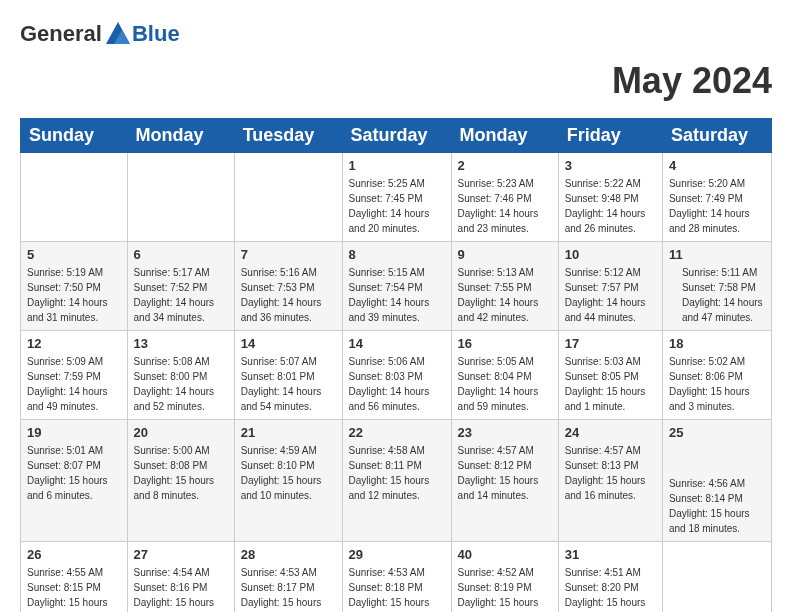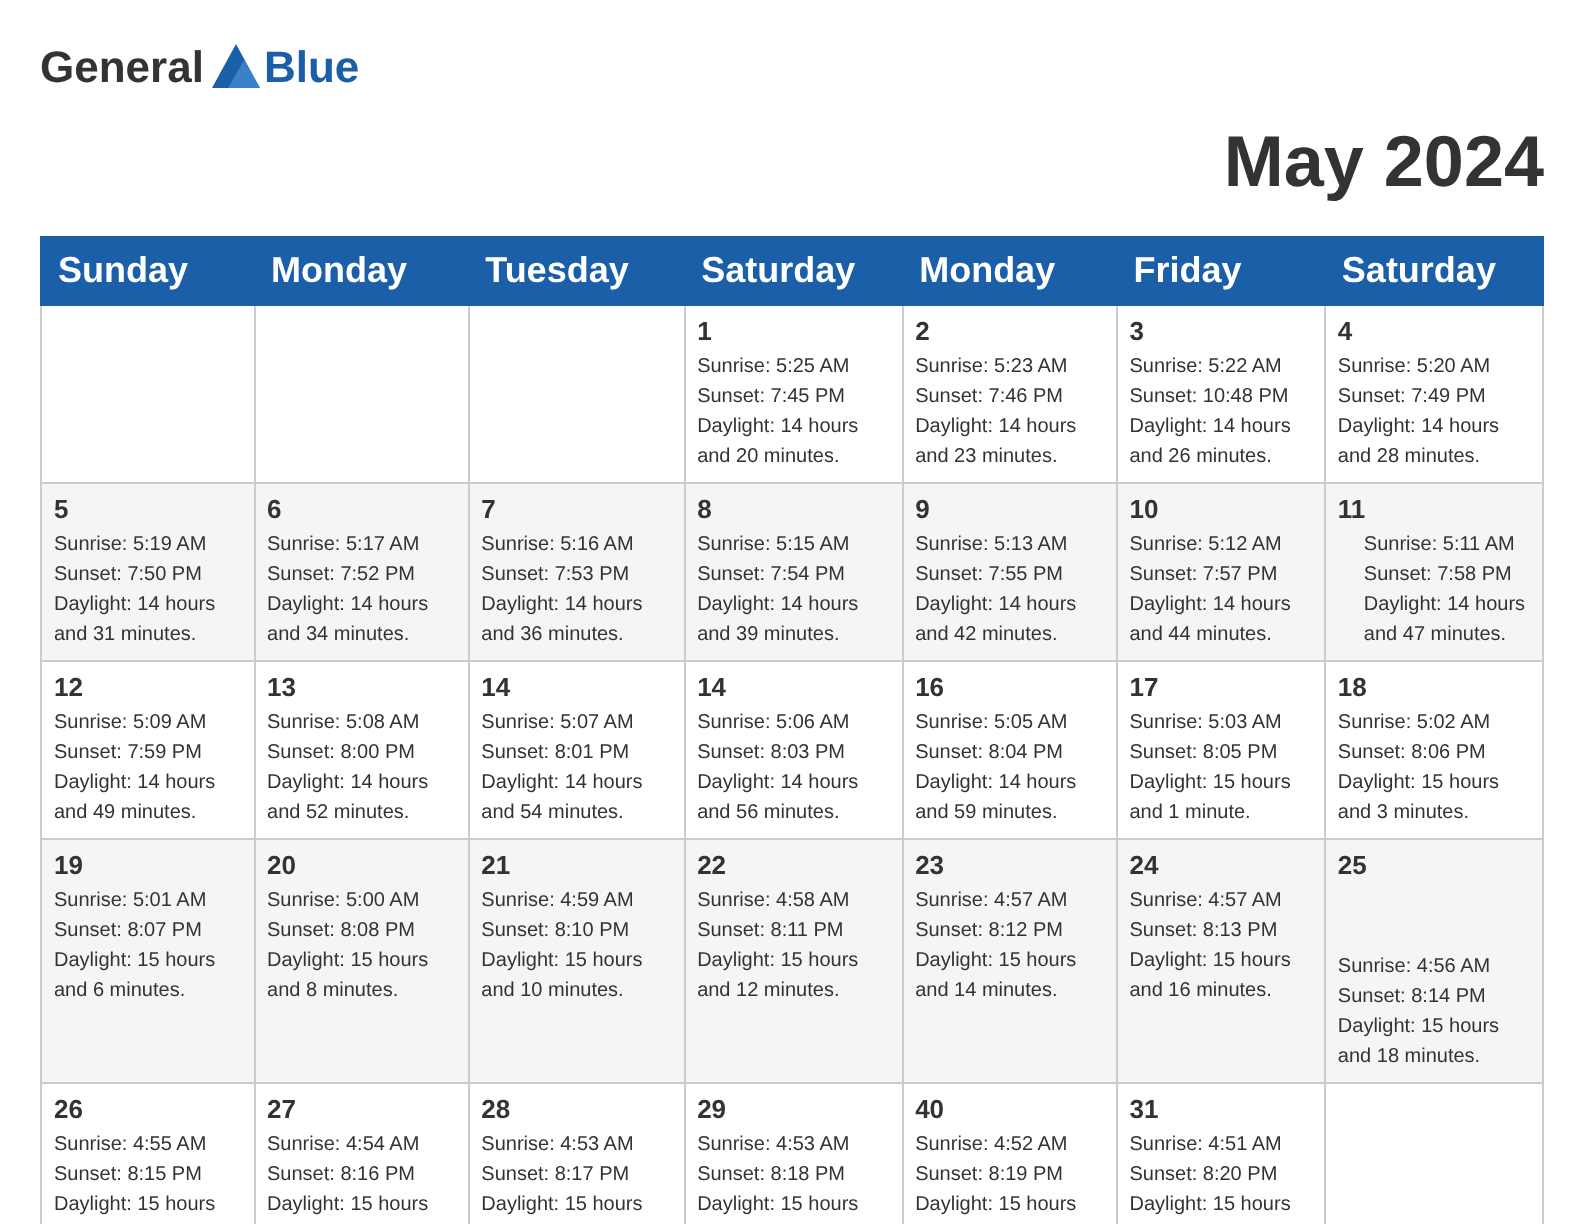--- a/index.html
+++ b/index.html
@@ -135,21 +135,21 @@
         <td>
           <span class="day-num">2</span>
           <div class="day-info" style="white-space: pre-line;">Sunrise: 5:23 AM
 Sunset: 7:46 PM
 Daylight: 14 hours
 and 23 minutes.</div>
         </td>
         <td>
           <span class="day-num">3</span>
           <div class="day-info" style="white-space: pre-line;">Sunrise: 5:22 AM
-Sunset: 10:48 PM
+Sunset: 9:48 PM
 Daylight: 14 hours
 and 26 minutes.</div>
         </td>
         <td>
           <span class="day-num">4</span>
           <div class="day-info" style="white-space: pre-line;">Sunrise: 5:20 AM
 Sunset: 7:49 PM
 Daylight: 14 hours
 and 28 minutes.</div>
         </td>

